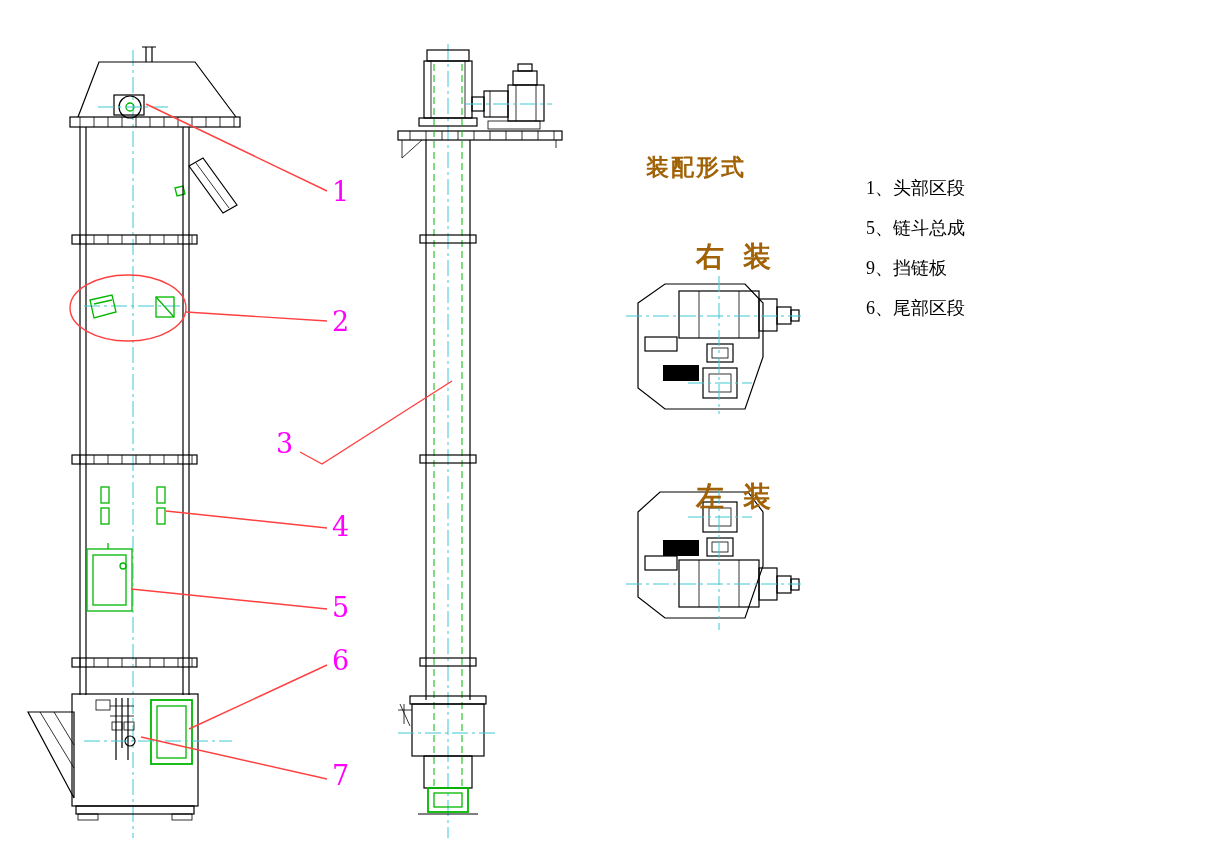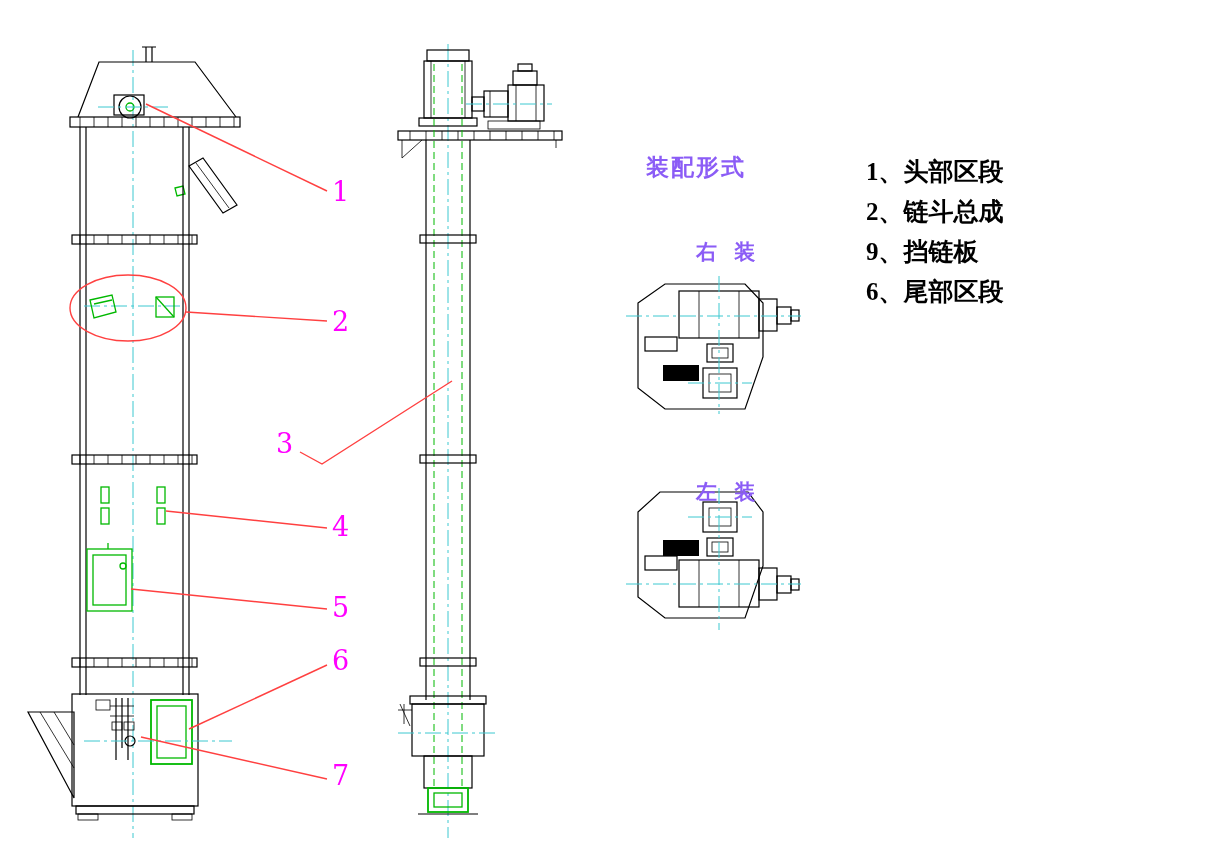--- a/index.html
+++ b/index.html
@@ -9,26 +9,26 @@
   
   .k{stroke:#000000;fill:none;stroke-width:1.2;}
   .k8{stroke:#000000;fill:none;stroke-width:.8;}
   .g{stroke:#00b800;fill:none;stroke-width:1.3;}
   .gth{stroke:#00b800;fill:none;stroke-width:1.8;}
   .gd{stroke:#00b800;fill:none;stroke-width:1;stroke-dasharray:7 4;}
   .c{stroke:#3cc8d0;fill:none;stroke-width:1;stroke-dasharray:16 4 3 4;}
   .r{stroke:#ff4040;fill:none;stroke-width:1.4;}
   .kf{fill:#000000;stroke:none;}
   
-  .txt{position:absolute;color:#8b5cf6;white-space:nowrap;}
+  .txt{position:absolute;color:#a16207;white-space:nowrap;}
   .assembly-title{left:646px;top:152px;font-size:23px;font-weight:600;letter-spacing:2px;}
-  .mount-label{font-size:21px;font-weight:600;letter-spacing:6px;}
+  .mount-label{font-size:28px;font-weight:600;letter-spacing:6px;}
   .right-mount-label{left:696px;top:238px;}
   .left-mount-label{left:696px;top:478px;}
-  .legend{position:absolute;left:866px;top:152px;font-size:25px;line-height:40px;font-weight:700;}
+  .legend{position:absolute;left:866px;top:168px;font-size:18px;line-height:40px;font-weight:400;}
   .callout{position:absolute;color:#ff00ff;font-size:27px;font-family:"DejaVu Serif",serif;}
   .co1{left:332px;top:176px;} .co2{left:332px;top:306px;} .co3{left:276px;top:428px;}
   .co4{left:332px;top:511px;} .co5{left:332px;top:592px;} .co6{left:332px;top:645px;}
   .co7{left:332px;top:760px;}
 </style>
 </head>
 <body>
 
 <div class="canvas">
 
@@ -227,18 +227,18 @@
   <div class="callout co1">1</div>
   <div class="callout co2">2</div>
   <div class="callout co3">3</div>
   <div class="callout co4">4</div>
   <div class="callout co5">5</div>
   <div class="callout co6">6</div>
   <div class="callout co7">7</div>
 
   <div class="legend">
     <div>1、头部区段</div>
-    <div>2、链斗总成</div>
+    <div>5、链斗总成</div>
     <div>9、挡链板</div>
     <div>6、尾部区段</div>
   </div>
 
 </div>
 
 </body></html>

